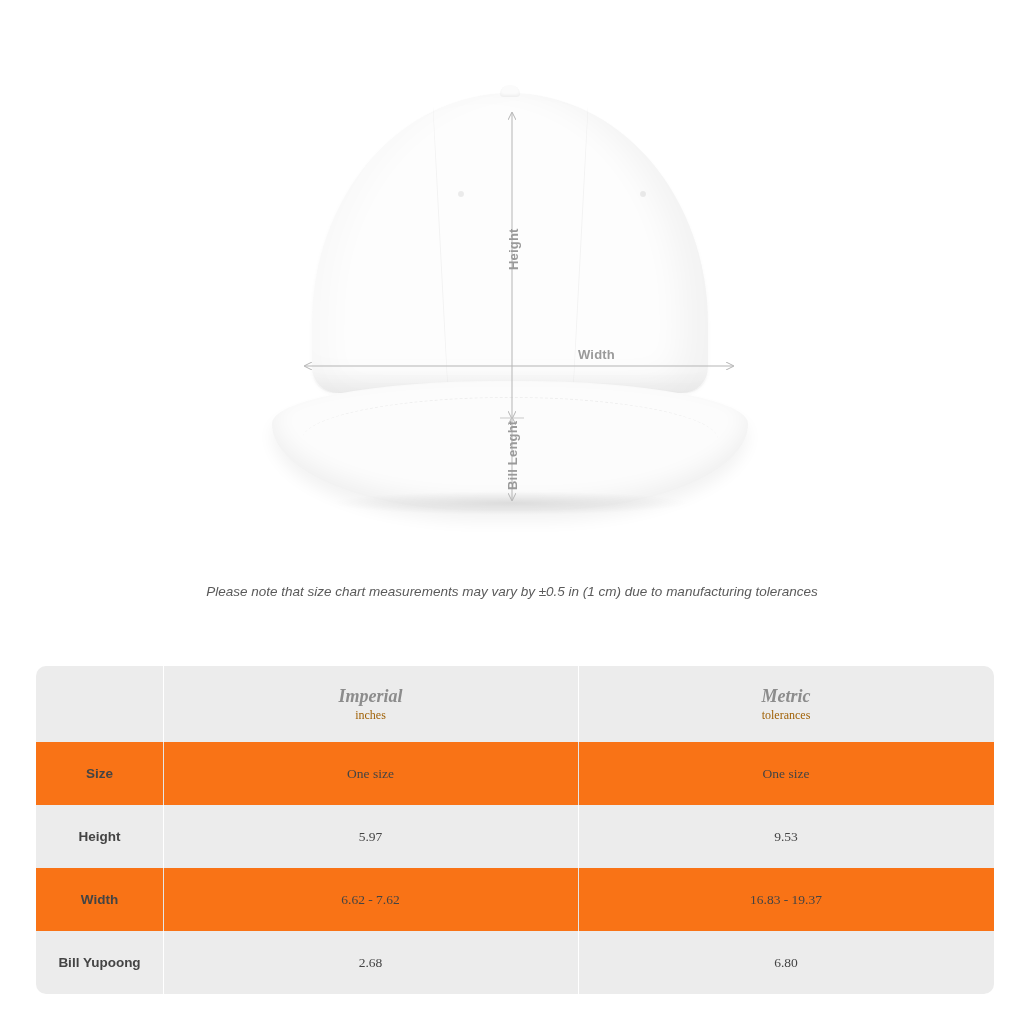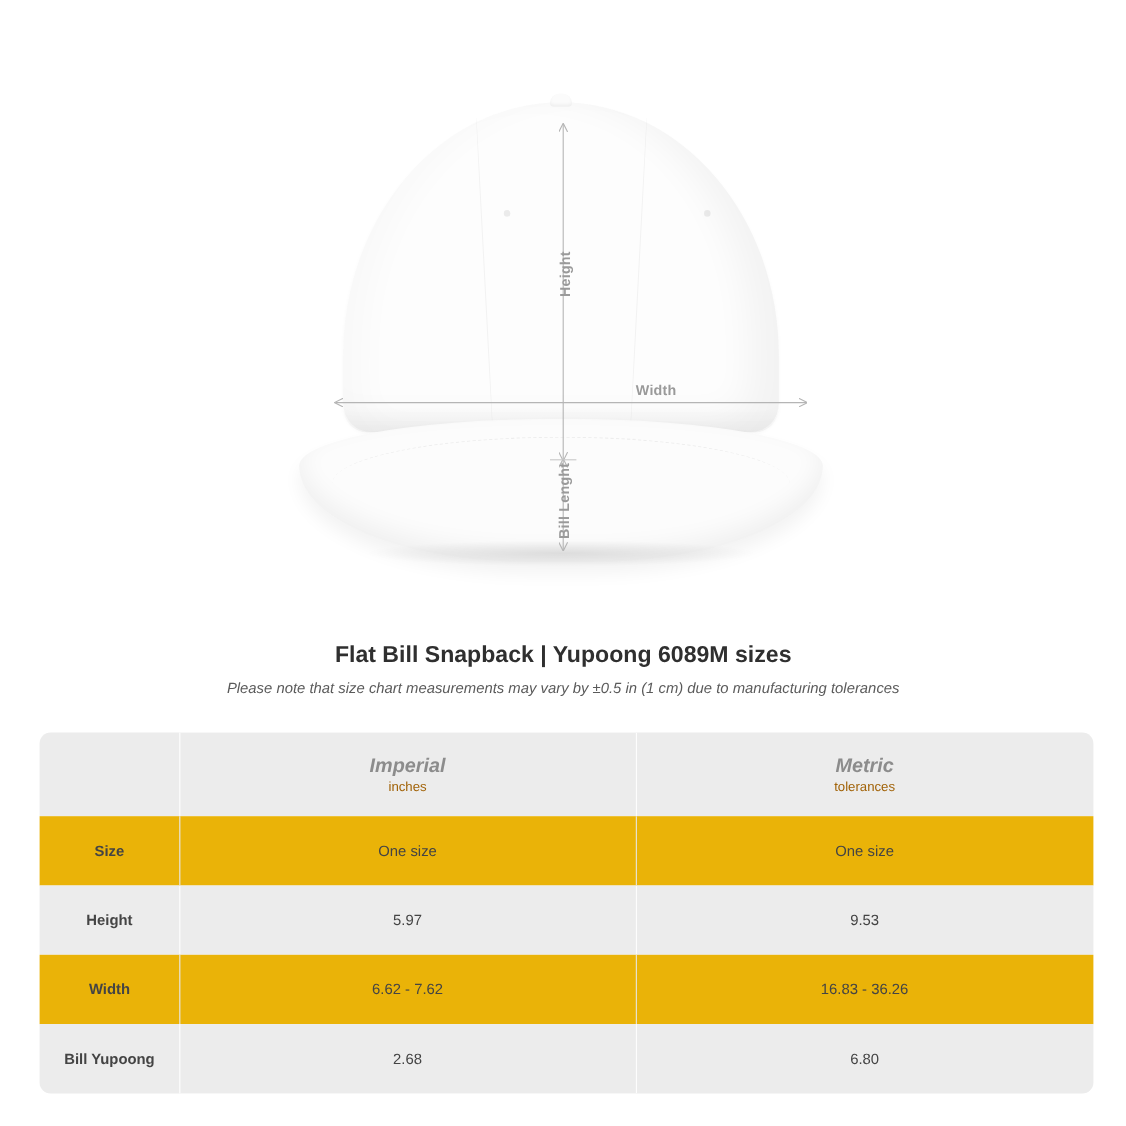--- a/index.html
+++ b/index.html
@@ -212,33 +212,34 @@
     display: block;
     line-height: 22px;
   }
   .unit-sub {
     font-size: 12px;
     color: #a16207;
     display: block;
     line-height: 16px;
   }
 
-  tr.row-white td { background: #eab308; }
+  tr.row-white td { background: #f97316; }
   tr.row-grey  td { background: #ececec; }
 
   td.label-cell {
     font-weight: bold;
     color: #4a4a4a;
   }
   tr.last-row td.col-size { border-radius: 0 0 0 10px; }
   tr.last-row td.col-met  { border-radius: 0 0 10px 0; }
 
   
   td.col-imp, td.col-met {
     box-shadow: inset 1px 0 0 #ffffff;
+    font-family: Liberation Serif, serif;
   }
   tr.row-white td.col-imp, tr.row-white td.col-met {
     box-shadow: inset 1px 0 0 #e6e6e6;
   }
 </style>
 </head>
 <body>
 
 <div class="page">
 
@@ -281,21 +282,20 @@
 
     <div class="meas-label label-width">Width</div>
 
     <div class="meas-label vertical label-bill">
       <span>Bill</span>
       <span>Lenght</span>
     </div>
   </div>
 
   <div class="title-block">
-    <h1 class="chart-title">Flat Bill Snapback | Yupoong 6089M sizes</h1>
     <p class="chart-note">Please note that size chart measurements may vary by ±0.5 in (1 cm) due to manufacturing tolerances</p>
   </div>
 
   <div class="table-wrap">
     <table class="size-table">
       <tbody>
         <tr class="head-row">
           <td class="col-size"></td>
           <td class="col-imp">
             <span class="unit-main">Imperial</span>
@@ -315,21 +315,21 @@
 
         <tr class="row-grey">
           <td class="col-size label-cell">Height</td>
           <td class="col-imp">5.97</td>
           <td class="col-met">9.53</td>
         </tr>
 
         <tr class="row-white">
           <td class="col-size label-cell">Width</td>
           <td class="col-imp">6.62 - 7.62</td>
-          <td class="col-met">16.83 - 36.26</td>
+          <td class="col-met">16.83 - 19.37</td>
         </tr>
 
         <tr class="row-grey last-row">
           <td class="col-size label-cell">Bill Yupoong</td>
           <td class="col-imp">2.68</td>
           <td class="col-met">6.80</td>
         </tr>
       </tbody>
     </table>
   </div>

